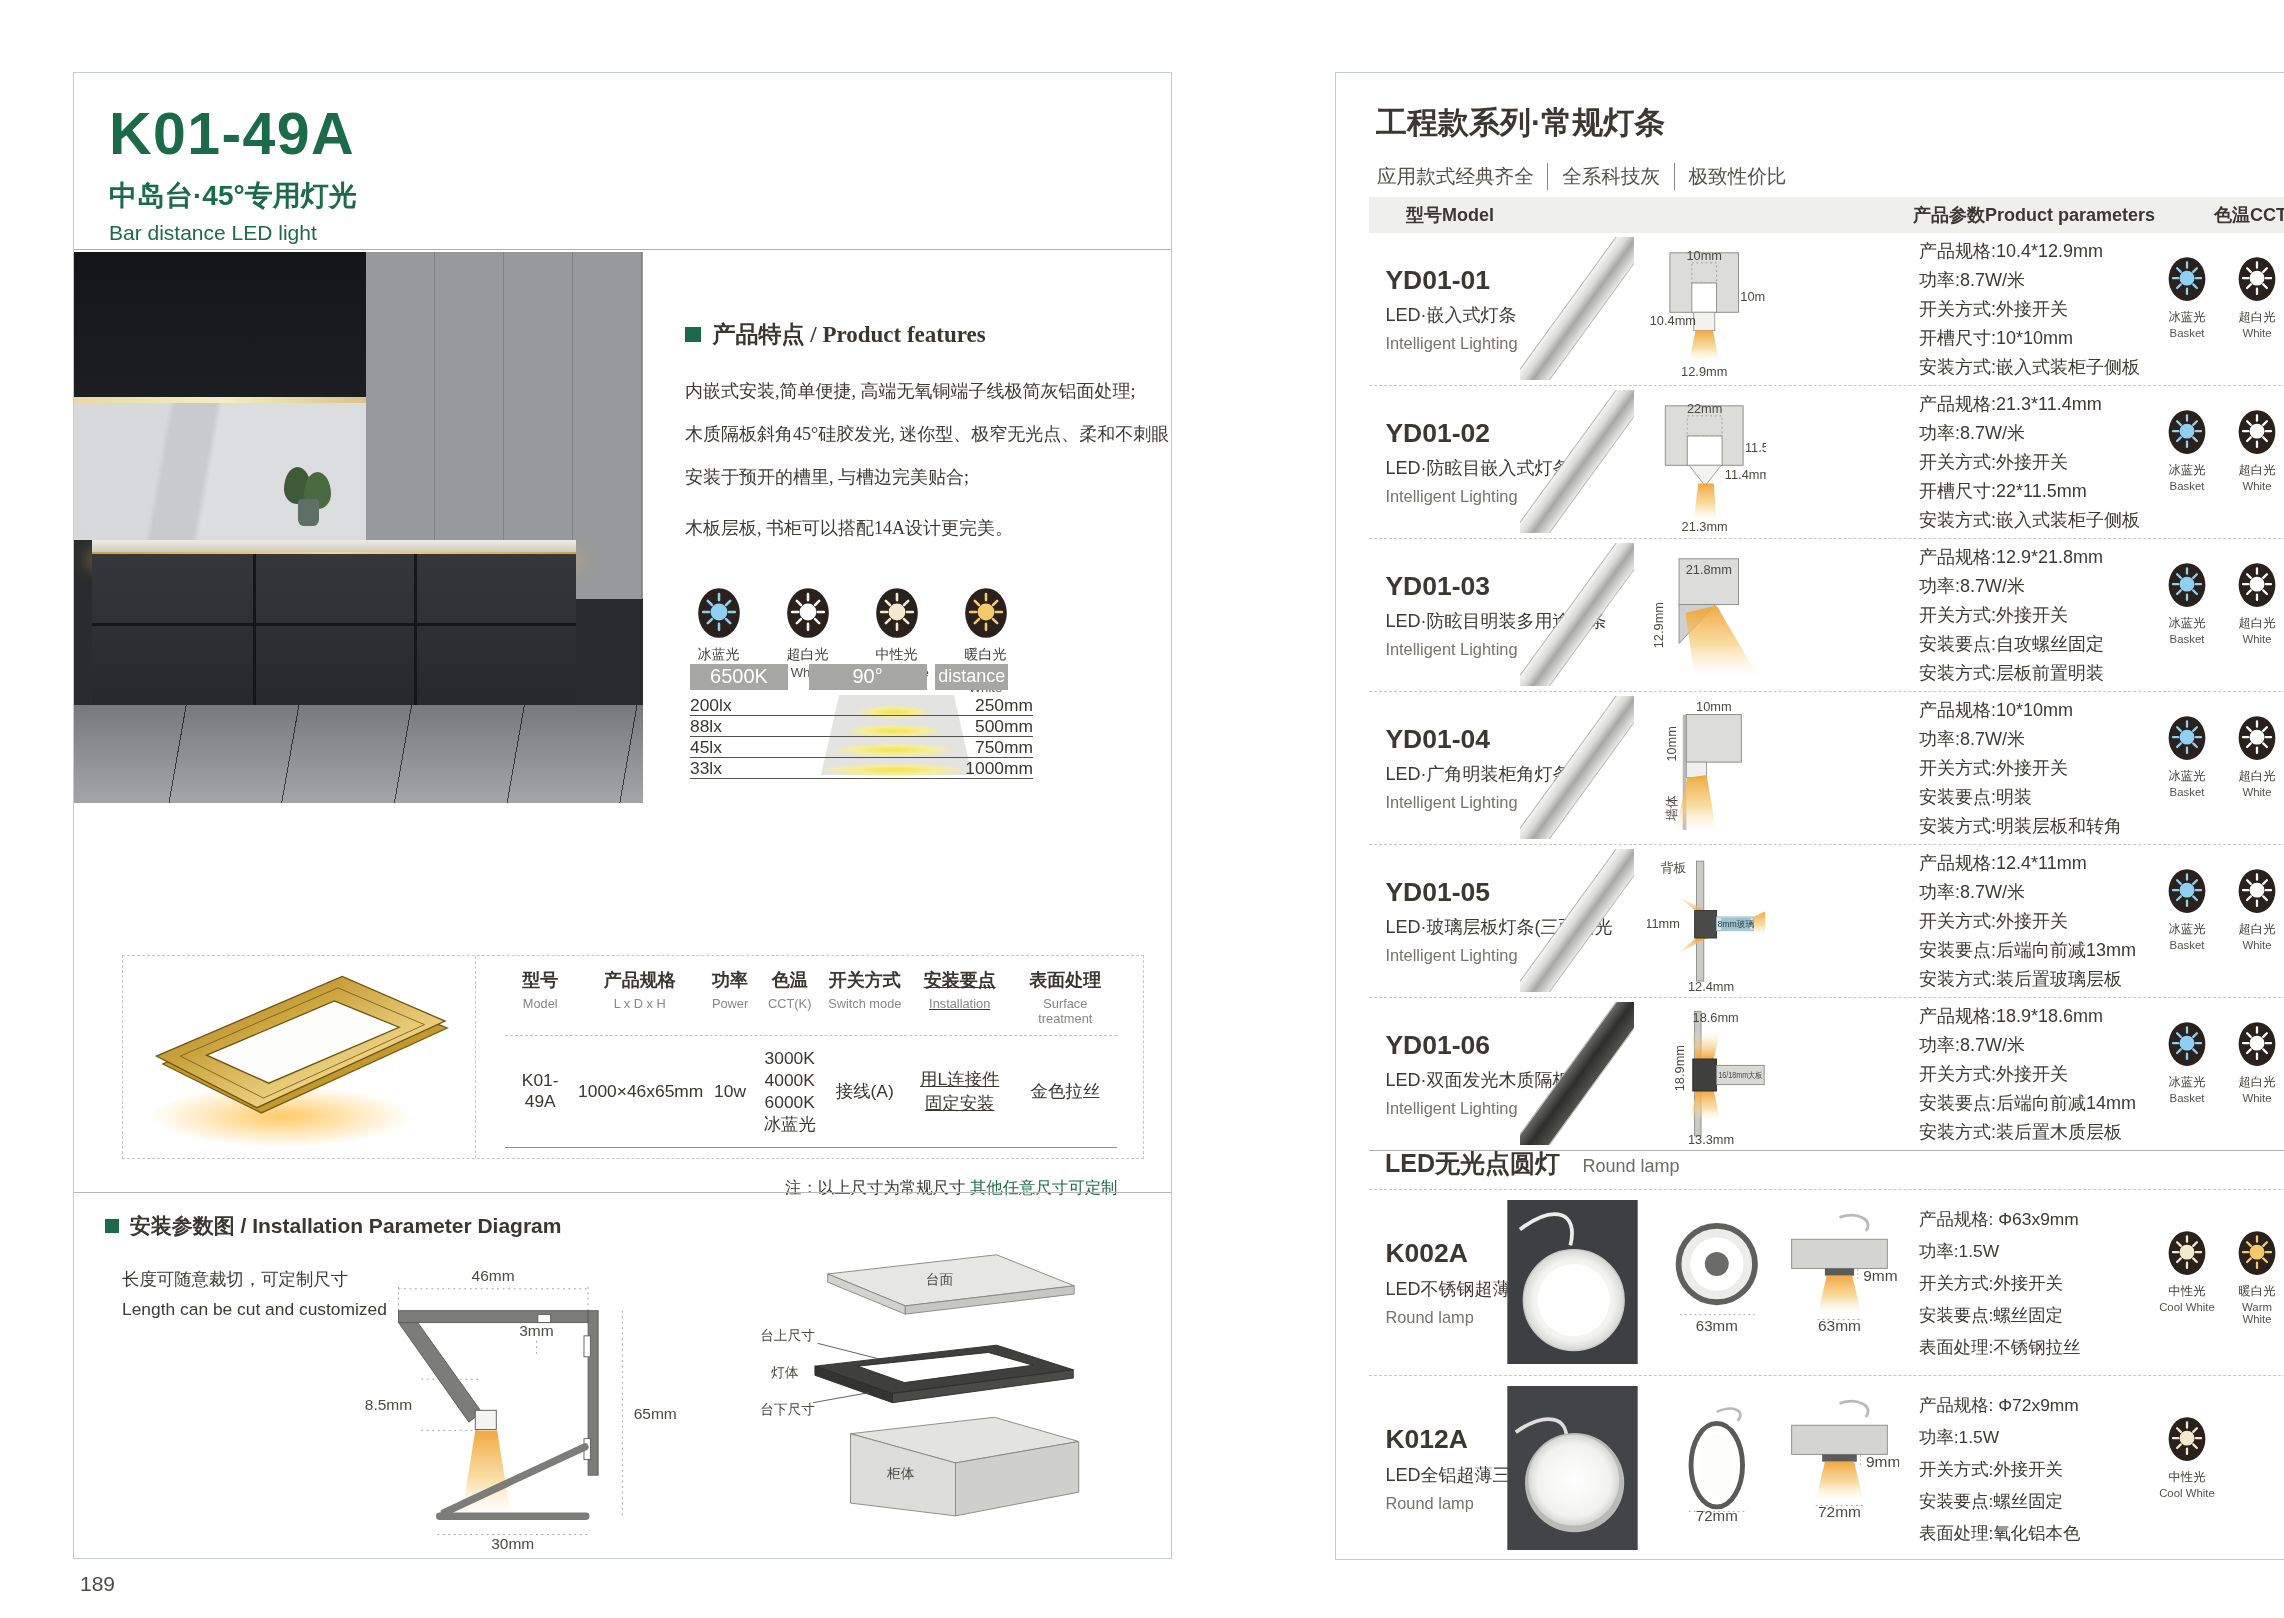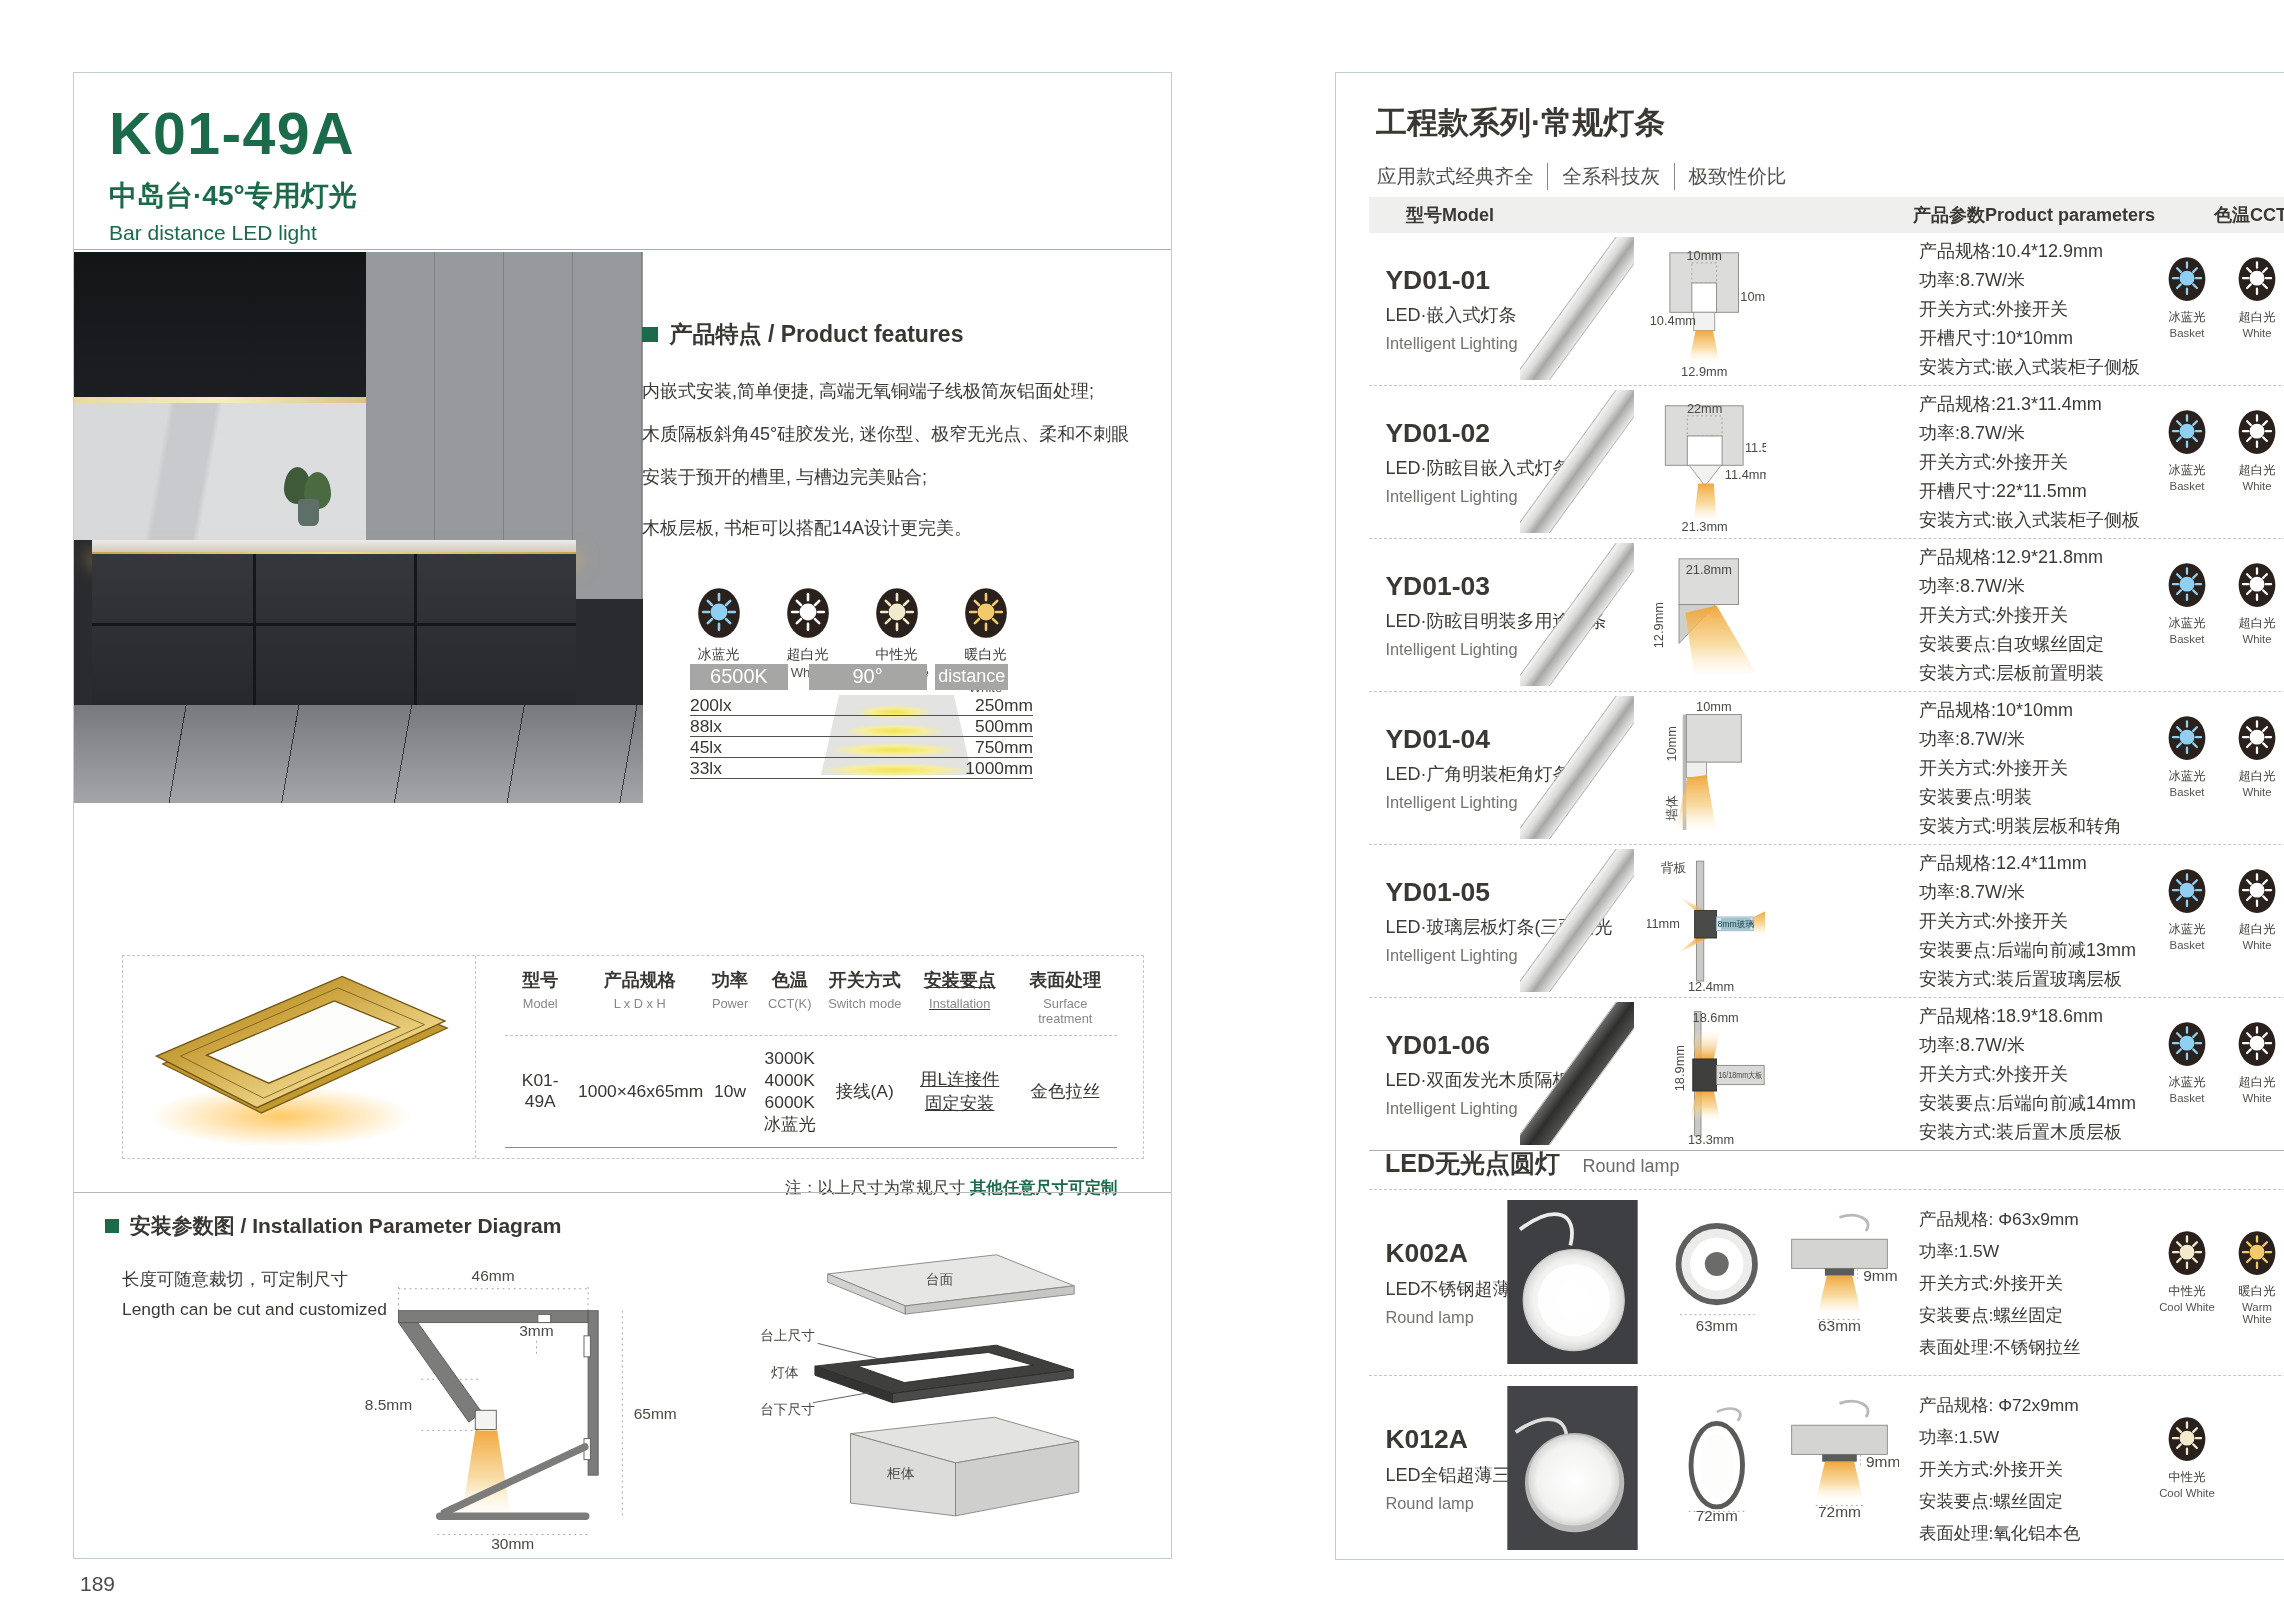--- a/index.html
+++ b/index.html
@@ -25,21 +25,21 @@
   .kp-counter{position:absolute;left:18px;top:288px;width:484px;height:12px;background:linear-gradient(#eceded,#cfd0d2);}
   .kp-glow{position:absolute;left:18px;top:300px;width:484px;height:5.5px;background:linear-gradient(90deg,#caa24a,#f4d98c,#caa24a);box-shadow:0 4.6px 18px 3.7px rgba(230,190,100,.55);}
   .kp-island{position:absolute;left:18px;top:302px;width:484px;height:151px;background:linear-gradient(#35373b,#26282b);}
   .kp-island:before{content:"";position:absolute;left:0;top:69px;width:100%;height:2.7px;background:#151619;}
   .kp-island:after{content:"";position:absolute;left:161px;top:0;width:2.7px;height:100%;background:#151619;box-shadow:161px 0 #151619;}
   .kp-floor{position:absolute;left:0;top:453px;width:569px;height:98px;background:linear-gradient(#77797c,#a3a5a8),repeating-linear-gradient(100deg,transparent 0 110px,#5f6164 110px 111px);background-blend-mode:multiply;}
   .kp-plant{position:absolute;left:201px;top:215px;width:69px;height:50px;}
   .kp-leaf{position:absolute;width:27px;height:37px;border-radius:50% 50% 50% 50%/60% 60% 40% 40%;background:#3f5a39;}
   .kp-vase{position:absolute;left:23px;top:32px;width:21px;height:27px;background:#5d6f66;border-radius:3.7px 3.7px 6.4px 6.4px;}
 
-  .sec{position:absolute;left:568px;width:498px;}
+  .sec{position:absolute;left:611px;width:498px;font-family:Liberation Serif, serif;}
   .sec-h{display:flex;align-items:center;gap:12px;font-size:23px;font-weight:bold;color:#3a3733;}
   .sq{width:15.5px;height:15.5px;background:#1b6b4a;flex:0 0 auto;}
   .sec-lines{margin-top:20px;font-size:18px;line-height:43px;color:#3d3a36;}
   #features{top:246px;}
   #scope{top:417px;}
   #scope .sec-lines{line-height:36px;}
 
   .legend{position:absolute;left:610px;top:513px;display:flex;gap:20px;}
   .ci{width:69px;text-align:center;}
   .ci svg{width:48px;height:54px;}
@@ -66,21 +66,21 @@
   .spec-col{box-sizing:border-box;padding:0 2.7px;}
   .w1{width:11.5%;} .w2{width:21%;} .w3{width:8.5%;} .w4{width:11%;} .w5{width:13.5%;} .w6{width:17.5%;text-decoration:underline;} .w7{width:17%;}
   .sh-cn{font-size:18px;font-weight:bold;}
   .sh-en{font-size:12.8px;color:#8a8784;margin-top:3.7px;}
   .spec-sep{border-top:1.4px dashed #c2c2c0;margin:9px 0 0;}
   .spec-row{display:flex;align-items:center;text-align:center;height:111px;font-size:17.4px;}
   .cct-lines div{line-height:22px;}
   .two-line{line-height:24px;}
   .spec-bottom{border-top:1.4px solid #918e8a;}
   .size-note{margin-top:29px;text-align:right;font-size:16.4px;}
-  .size-note .hl{color:#1b6b4a;font-weight:bold;}
+  .size-note .hl{color:#1b6b4a;font-weight:normal;}
 
   .hrule{position:absolute;left:0;top:1119px;width:100%;border-top:1.4px solid #b7b7b5;}
   #install-h{position:absolute;left:31px;top:1139px;display:flex;align-items:center;gap:11px;font-size:21px;font-weight:bold;}
   #install-h .sq{width:13.7px;height:13.7px;}
   .cut{position:absolute;left:48px;top:1191px;font-size:17.4px;line-height:30px;color:#3d3a36;}
   .assembly{position:absolute;left:320px;top:1492px;width:685px;text-align:center;font-size:17.4px;}
 
   .dsvg text{font-size:28px;fill:#4c4943;}
   .dsvg .big{font-size:34px;}
   .dsvg .lab{font-size:30px;}

